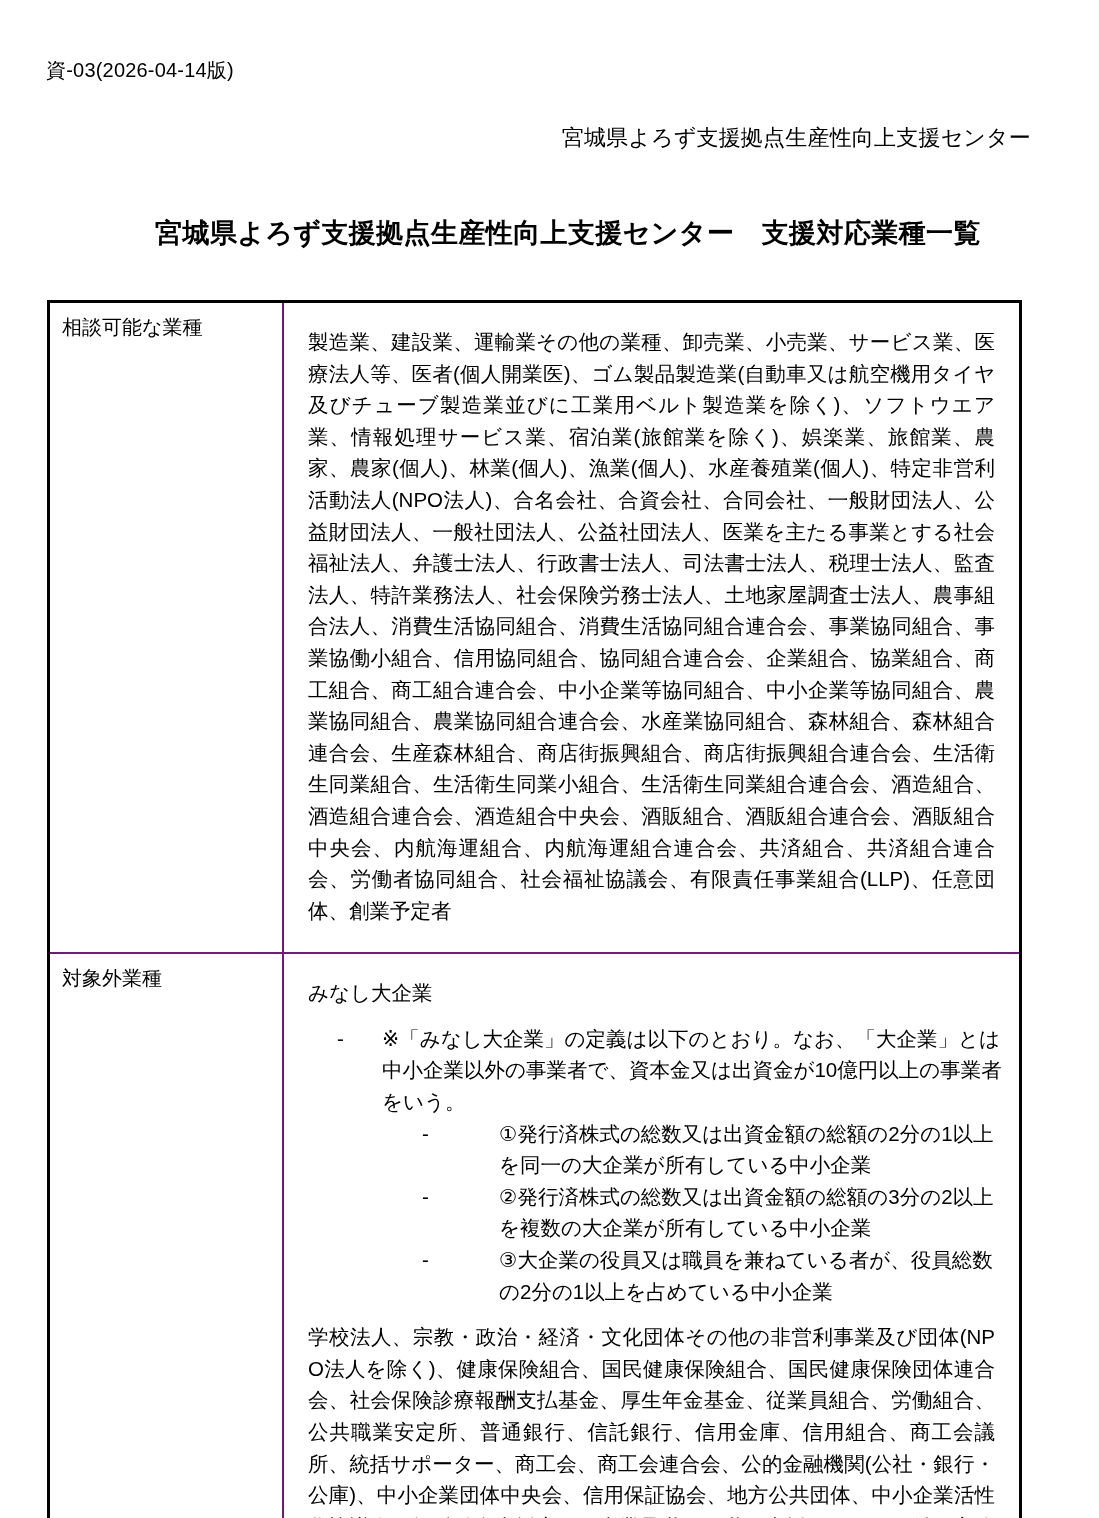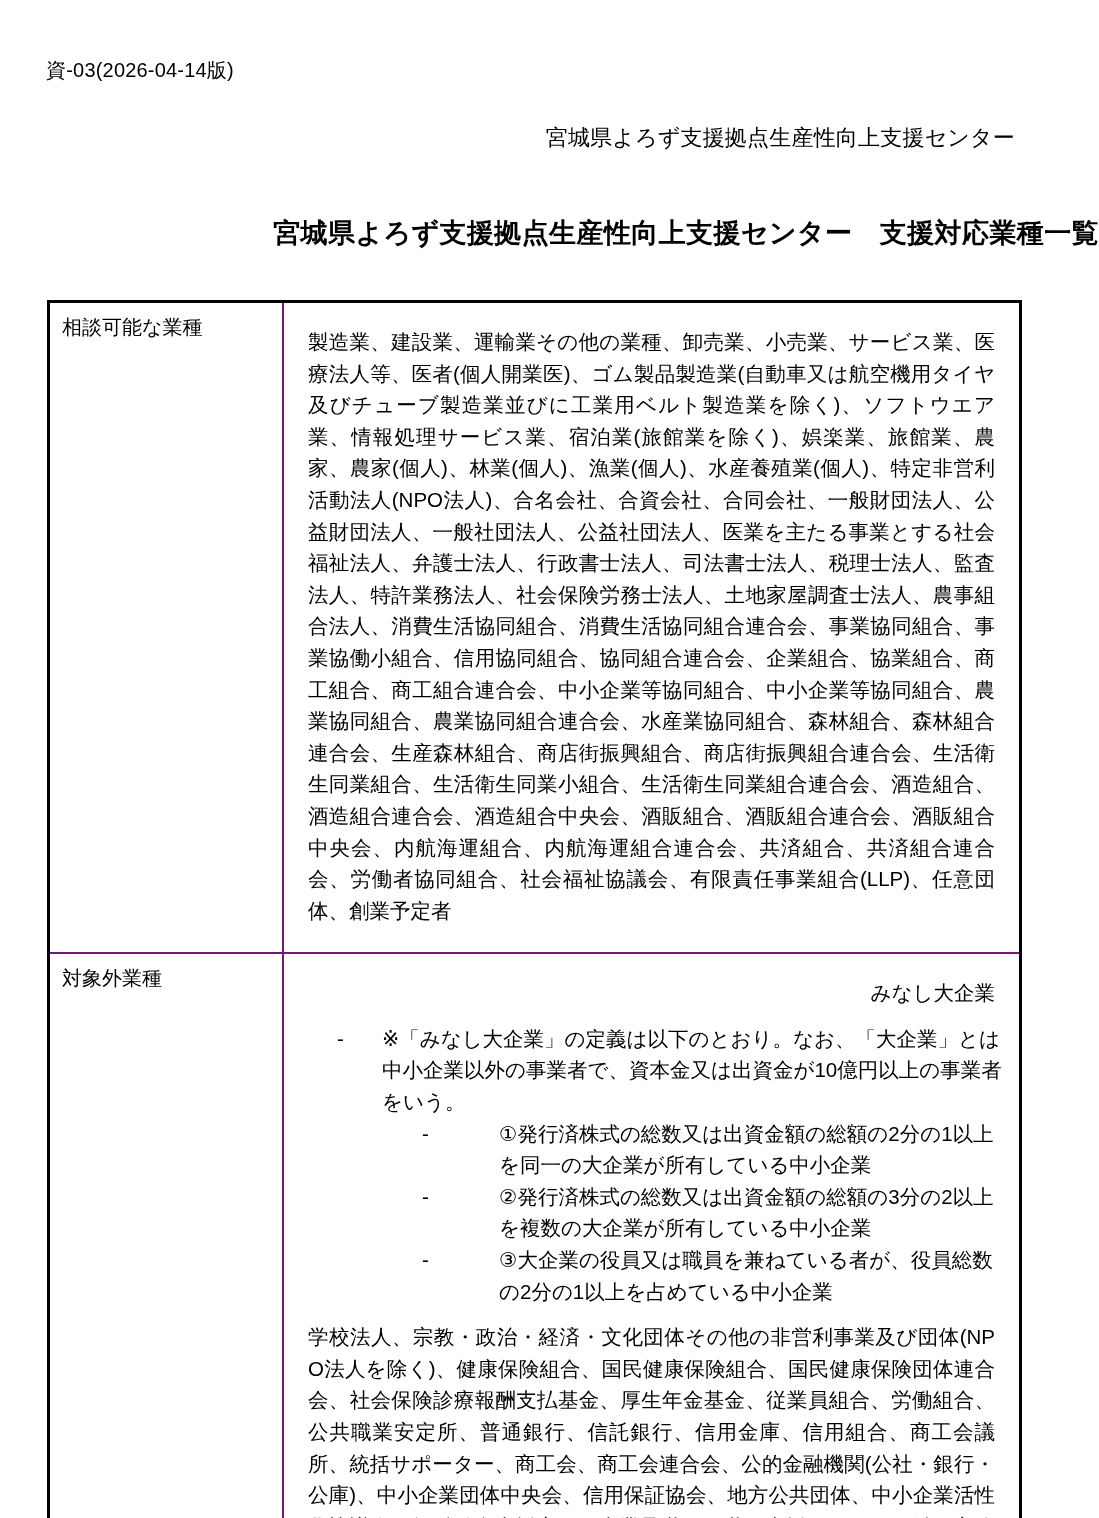--- a/index.html
+++ b/index.html
@@ -31,39 +31,39 @@
     top: 57px;
     font-size: 20px;
     line-height: 26px;
     letter-spacing: 0.2px;
     white-space: nowrap;
   }
 
   
   .header-block {
     position: absolute;
-    right: 84px;
+    right: 68px;
     top: 121px;
     text-align: right;
     font-size: 22px;
     line-height: 33px;
     letter-spacing: 0.2px;
   }
   .header-line {
     display: block;
     white-space: nowrap;
   }
 
   
   .doc-title {
     position: absolute;
     left: 0;
     right: 0;
     top: 215px;
-    text-align: right;
+    text-align: center;
     font-size: 27px;
     font-weight: bold;
     letter-spacing: 0.4px;
     white-space: nowrap;
     margin-left: 37px;
   }
 
   
   .info-table {
     position: absolute;
@@ -93,21 +93,21 @@
   }
 
   .body-text {
     margin: 14px;
     text-align: justify;
     text-justify: inter-character;
     word-break: break-all;
     letter-spacing: 0px;
   }
   .body-text.no-justify {
-    text-align: right;
+    text-align: left;
   }
 
   
   .bullet-l1,
   .bullet-l2 {
     display: flex;
     align-items: flex-start;
   }
   .bullet-l1 {
     margin-left: 43px;

